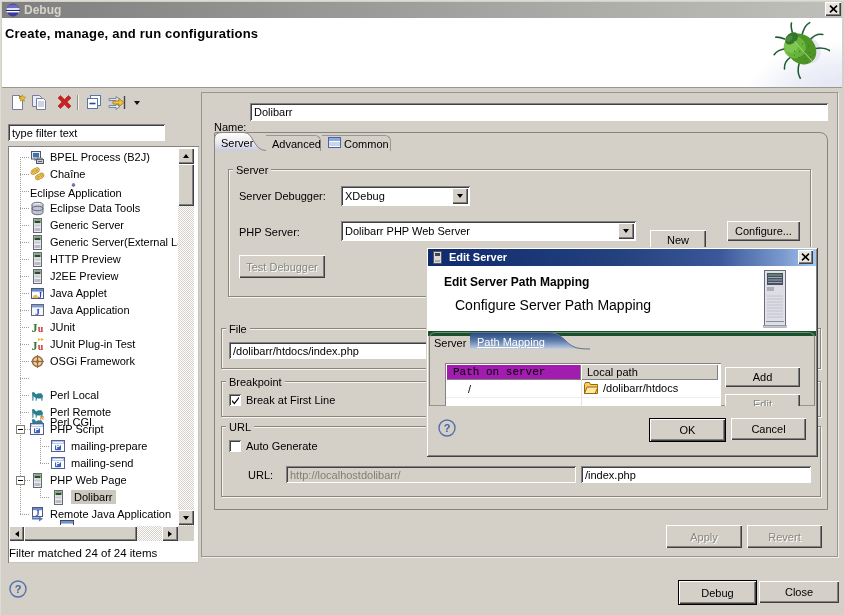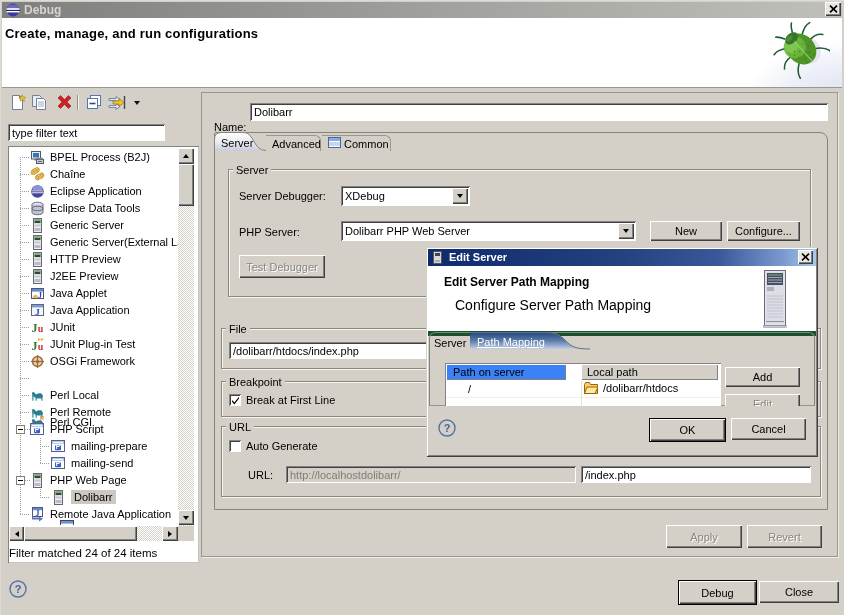--- a/index.html
+++ b/index.html
@@ -200,21 +200,21 @@
             </g>
             <g fill="none" stroke="#f2d070" stroke-width="0.8">
               <ellipse cx="3.8" cy="4.8" rx="2.4" ry="1.7" transform="rotate(-38 3.8 4.8)"></ellipse>
               <ellipse cx="6.4" cy="3.4" rx="2.4" ry="1.7" transform="rotate(-38 6.4 3.4)"></ellipse>
               <ellipse cx="8.4" cy="10.2" rx="2.4" ry="1.7" transform="rotate(-38 8.4 10.2)"></ellipse>
               <ellipse cx="11" cy="8.8" rx="2.4" ry="1.7" transform="rotate(-38 11 8.8)"></ellipse>
             </g>
           </svg>
         <span>Chaîne</span>
         </div>
-      <div class="trow" style="left:22px;top:37px;">
+      <div class="trow" style="left:22px;top:37px;flex-direction:column;">
         <svg width="15" height="15" viewBox="0 0 15 15">
             <circle cx="7.5" cy="7.5" r="6.2" fill="#4343a8"></circle>
             <ellipse cx="7.5" cy="4.2" rx="5.2" ry="2.6" fill="#9090d8"></ellipse>
             <rect x="1.3" y="6" width="12.4" height="3.6" fill="#2b2b72"></rect>
             <rect x="1.3" y="6.4" width="12.4" height="1" fill="#ffffff"></rect>
             <rect x="1.3" y="8.3" width="12.4" height="1" fill="#ffffff"></rect>
           </svg>
         <span>Eclipse Application</span>
         </div>
       <div class="trow" style="left:22px;top:54px;">
@@ -461,21 +461,21 @@
     <div class="ddbtn">
         <div class="tri"></div>
       </div>
   </div>
   <div class="lbl" style="left:239px;top:226px;">PHP Server:</div>
   <div class="inp" style="left:341px;top:221px;width:295px;height:20px;">Dolibarr PHP Web Server
     <div class="ddbtn">
         <div class="tri"></div>
       </div>
   </div>
-  <div class="btn" style="left:650px;top:221px;width:72px;height:20px;">New</div>
+  <div class="btn" style="left:650px;top:230px;width:56px;height:20px;">New</div>
   <div class="btn" style="left:727px;top:221px;width:73px;height:20px;">Configure...</div>
   <div class="btn dis" style="left:239px;top:255px;width:86px;height:23px;">Test Debugger</div>
 
   <div class="grp" style="left:221px;top:328px;width:598px;height:39px;">
     <div class="lg">File</div>
   </div>
   <div class="inp" style="left:229px;top:342px;width:582px;height:17px;">/dolibarr/htdocs/index.php</div>
 
   <div class="grp" style="left:221px;top:381px;width:598px;height:34px;">
     <div class="lg">Breakpoint</div>
@@ -556,21 +556,21 @@
           <stop offset="0.85" stop-color="#a2b5d4"></stop>
           <stop offset="1" stop-color="#c3cfe2"></stop>
         </linearGradient>
       </defs>
     <path d="M0 17 L0 4 Q0 0.5 4 0.5 L77 0.5 C93 0.5 94 10 103 14.5 C108 16.8 112 17 116 17 Z" fill="url(#tg)"></path>
     <path d="M0 0.5 L77 0.5 C93 0.5 94 10 103 14.5 C108 16.8 114 17 120 17" fill="none" stroke="#63718a" stroke-width="1"></path>
   </svg>
   <div class="lbl" style="left:51px;top:89px;color:#fff;text-decoration:underline;">Path Mapping</div>
 
   <div class="abs" style="left:19px;top:116px;width:276px;height:43px;background:#fff;box-shadow:inset 1px 1px 0 #848284, inset -1px -1px 0 #fff;overflow:hidden;">
-    <div class="abs" style="left:1px;top:1px;width:120px;height:16px;background:#3b82f6;box-shadow:inset 1px 1px 0 #ffffff, inset -1px -1px 0 #808080;padding:2px 0 0 7px;box-sizing:border-box;">Path on server</div>
+    <div class="abs" style="left:1px;top:1px;width:135px;height:16px;background:#a21caf;box-shadow:inset 1px 1px 0 #ffffff, inset -1px -1px 0 #808080;padding:2px 0 0 7px;box-sizing:border-box;font-family:Liberation Mono, monospace;">Path on server</div>
     <div class="abs" style="left:136px;top:1px;width:137px;height:16px;background:#d4d0c8;box-shadow:inset 1px 1px 0 #ffffff, inset -1px -1px 0 #808080;padding:2px 0 0 6px;box-sizing:border-box;">Local path</div>
     <div class="abs" style="left:23px;top:20px;">/</div>
     <svg class="abs" style="left:139px;top:19px" width="14" height="12" viewBox="0 0 14 12">
       <path d="M0.5 11.5 L0.5 2.5 L1.5 0.5 L5.5 0.5 L6.5 2.5 L13.5 2.5 L13.5 11.5 Z" fill="#ffcc66" stroke="#996600"></path>
       <path d="M0.5 11.5 L3 5 L14 5 L11 11.5 Z" fill="#ffe9a8" stroke="#996600"></path>
     </svg>
     <div class="abs" style="left:158px;top:19px;">/dolibarr/htdocs</div>
     <div class="abs" style="left:136px;top:17px;width:1px;height:30px;background:#e4e2da;"></div>
     <div class="abs" style="left:1px;top:34px;width:274px;height:1px;background:#efeeea;"></div>
   </div>

